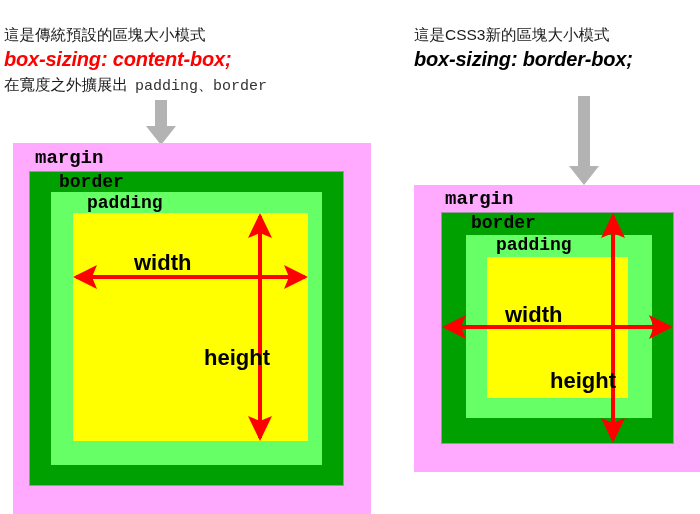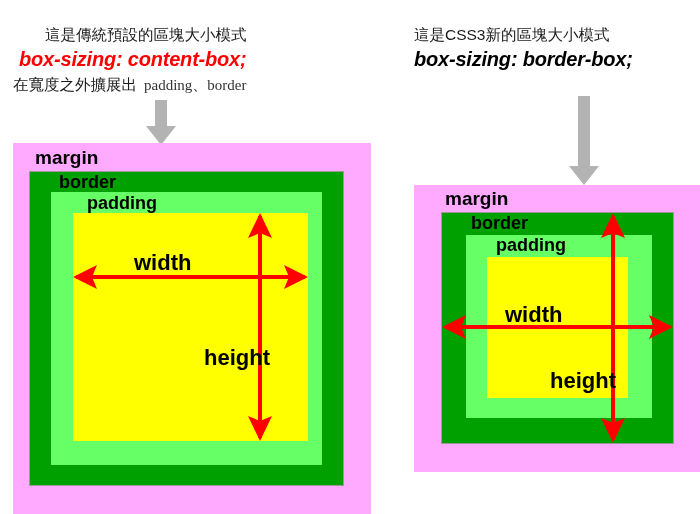--- a/index.html
+++ b/index.html
@@ -39,27 +39,27 @@
     font-weight: 400;
     color: #1a1a1a;
   }
   .caption .line-code {
     font-size: 20px;
     font-weight: bold;
     letter-spacing: -0.2px;
     font-style: italic;
   }
   .caption .mono-tail {
-    font-family: Liberation Serif, serif;
+    font-family: Liberation Mono, monospace;
     font-size: 15px;
     font-weight: 400;
     color: #333333;
   }
 
-  #caption-left  { left: 13px; top: 22px; text-align: right; }
+  #caption-left  { left: 4px; top: 22px; }
   #caption-right { left: 414px; top: 22px; }
 
   
   .gray-arrow {
     position: absolute;
   }
 
   
   .margin-box {
     position: absolute;
@@ -76,21 +76,21 @@
   }
   .content-box {
     position: absolute;
     background: #ffff00;
   }
 
   .box-label {
     position: absolute;
     color: #000000;
     font-weight: bold;
-    font-family: Liberation Sans, sans-serif;
+    font-family: Liberation Mono, monospace;
     white-space: nowrap;
     z-index: 6;
   }
 
   .dim-label {
     position: absolute;
     color: #000000;
     font-weight: bold;
     font-family: "Liberation Sans", "DejaVu Sans", sans-serif;
     white-space: nowrap;

